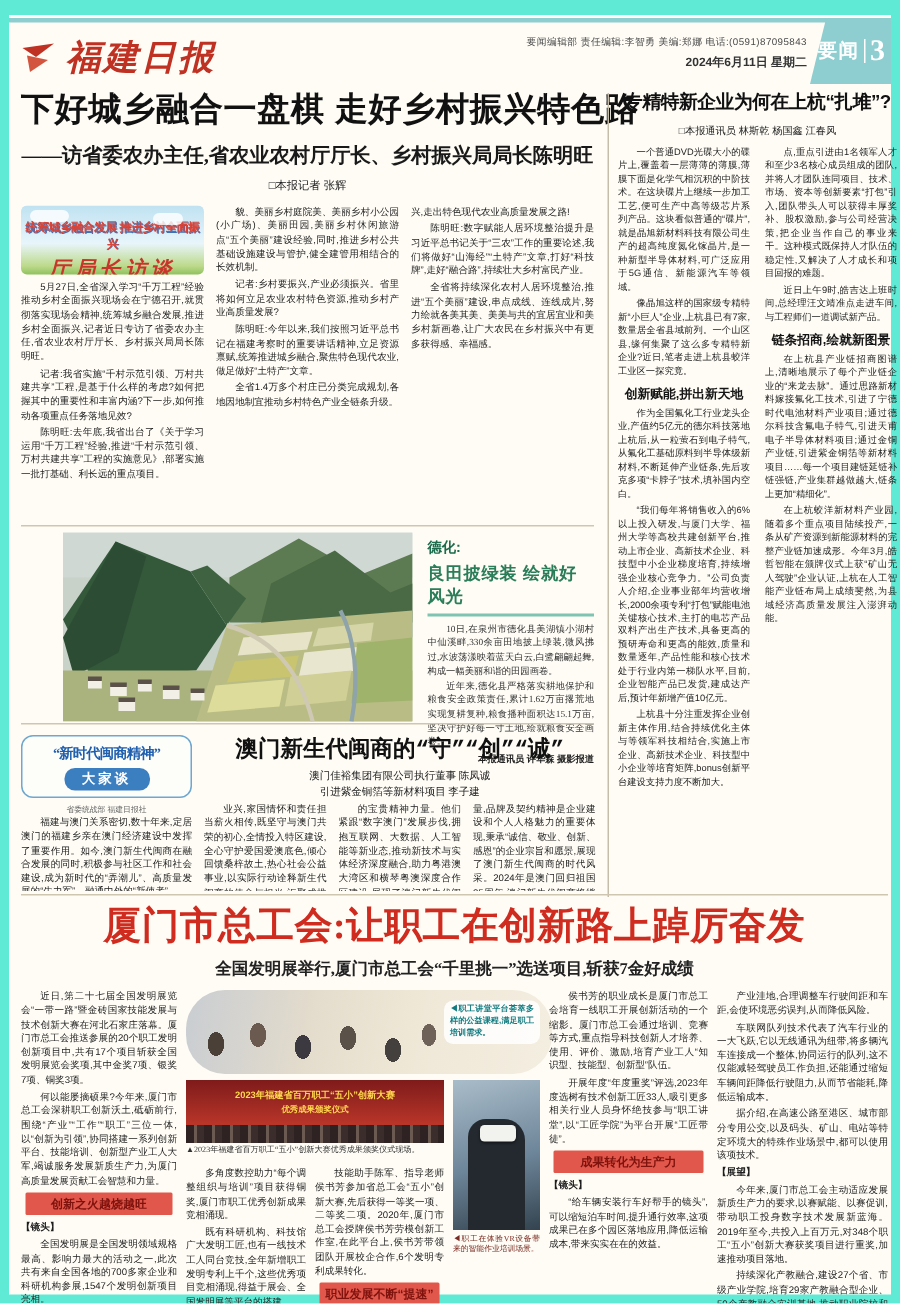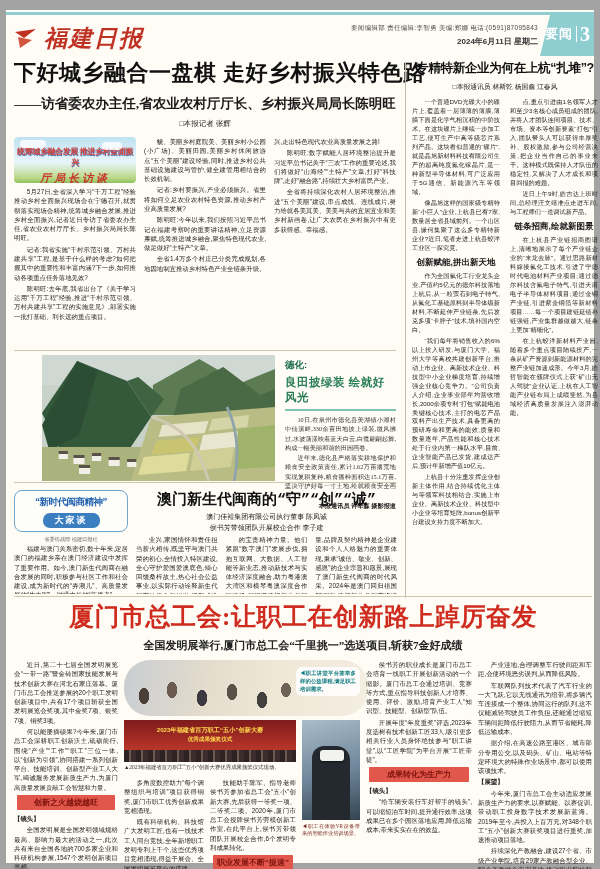--- a/index.html
+++ b/index.html
@@ -1,18 +1,18 @@
 <!DOCTYPE html>
 <html><head>
 <meta charset="utf-8">
 <style>
   * { margin:0; padding:0; box-sizing:border-box; }
   html,body { width:600px; }
   body { font-family:"Liberation Sans", sans-serif; background:#efe5cd; }
-  .page { position:relative; width:600px; height:869px; background:#a3a3a3; overflow:hidden; }
+  .page { position:relative; width:600px; height:869px; background:#5eead4; overflow:hidden; }
   .sheet { position:absolute; left:6px; top:10px; width:588px; height:853px; background:#fefcf5; }
 
   
   .header { position:absolute; left:0; top:2px; width:588px; height:44px; border-top:3px solid #8ecdd0; background:#fefcf5; }
   .logo { position:absolute; left:8px; top:8px; display:flex; align-items:center; gap:4px; }
   .logo-mark { width:26px; height:22px; }
   .logo-text { font-family:"Liberation Serif", serif; font-weight:bold; font-style:italic; font-size:23px; color:#bf3123; letter-spacing:2px; }
   .header-info { position:absolute; right:56px; top:9px; text-align:right; color:#4a4a4a; }
   .header-info .l1 { font-size:6.5px; letter-spacing:0.3px; }
   .header-info .l2 { font-size:8px; font-weight:bold; margin-top:3px; color:#333; }
@@ -29,21 +29,21 @@
 
   
   .mainblock { position:absolute; left:8px; top:48px; width:382px; }
   .m-head { font-size:22px; font-weight:900; letter-spacing:0.5px; text-align:center; color:#111; white-space:nowrap; }
   .m-sub { font-family:"Liberation Serif", serif; font-size:13.5px; font-weight:bold; text-align:center; margin-top:7px; color:#191919; }
   .m-by { font-size:7.5px; text-align:center; margin-top:6px; color:#222; }
   .m-cols { margin-top:8px; gap:8px; height:202px; overflow:hidden; }
   .m-col { width:122px; overflow:hidden; }
   .banner { width:122px; height:46px; border-radius:4px; margin-bottom:4px; background:linear-gradient(180deg,#bfe2f1 0%,#e8f5fb 55%,#bcd98a 88%,#8fc25e 100%); position:relative; overflow:hidden; text-align:center; }
   .banner .bt { font-size:8px; font-weight:900; color:#d8453a; text-shadow:0.5px 0.5px 0 #3f6fb5; margin-top:9px; letter-spacing:-0.4px; }
-  .banner .bs { font-family:Liberation Serif, serif; font-style:italic; font-size:11px; font-weight:bold; color:#c8362b; margin-top:3px; letter-spacing:3px; }
+  .banner .bs { font-family:Liberation Serif, serif; font-style:italic; font-size:14px; font-weight:bold; color:#c8362b; margin-top:3px; letter-spacing:3px; }
   .banner .cloud { position:absolute; width:26px; height:8px; background:#ffffffcc; border-radius:8px; top:3px; left:6px; }
   .banner .cloud.c2 { left:88px; top:5px; width:20px; }
 
   
   .photo-row { position:absolute; left:8px; top:340px; width:382px; border-top:1px solid #cfc6b2; padding-top:4px; display:flex; gap:10px;padding-left:28px; }
   .photo-main { width:252px; height:126px; display:block; }
   .cap { width:120px; padding-top:4px; }
   .cap .place { font-size:9.5px; font-weight:bold; color:#1c6b4c; }
   .cap .title { font-size:11.5px; font-weight:900; color:#2a7d58; margin-top:3px; letter-spacing:0.5px; }
   .cap .rule { height:2px; background:#7fc4b2; margin:4px 0 4px; }
@@ -248,21 +248,21 @@
       <div class="ms-box">
         <div class="t1">“新时代闽商精神”</div>
         <div class="t2">大家谈</div>
       </div>
       <div class="ms-credit">省委统战部 福建日报社</div>
       <div class="ms-c0 btxt">
           <p>福建与澳门关系密切,数十年来,定居澳门的福建乡亲在澳门经济建设中发挥了重要作用。如今,澳门新生代闽商在融合发展的同时,积极参与社区工作和社会建设,成为新时代的“弄潮儿”、高质量发展的“生力军”、融通中外的“新使者”。</p>
         </div>
       <div class="ms-head">澳门新生代闽商的“守”“创”“诚”</div>
       <div class="ms-by serif" style="top:26px;">澳门佳裕集团有限公司执行董事 陈凤诚</div>
-      <div class="ms-by serif" style="top:37px;">侯书芳带领团队开展校企合作 李子建</div>
+      <div class="ms-by serif" style="top:37px;">引进紫金铜箔等新材料项目 李子建</div>
       <div class="ms-cols cols">
         <div class="ms-col btxt">
             <p>业兴,家国情怀和责任担当薪火相传,既坚守与澳门共荣的初心,全情投入特区建设,全心守护爱国爱澳底色,倾心回馈桑梓故土,热心社会公益事业,以实际行动诠释新生代闽商的使命与担当,汇聚成推动发展的强大合力。</p>
           </div>
         <div class="ms-col btxt">
             <p>的宝贵精神力量。他们紧跟“数字澳门”发展步伐,拥抱互联网、大数据、人工智能等新业态,推动新技术与实体经济深度融合,助力粤港澳大湾区和横琴粤澳深度合作区建设,展现了澳门新生代闽商的发展理念与广阔视野。</p>
           </div>
         <div class="ms-col btxt">
             <p class="cont">量,品牌及契约精神是企业建设和个人人格魅力的重要体现,秉承“诚信、敬业、创新、感恩”的企业宗旨和愿景,展现了澳门新生代闽商的时代风采。2024年是澳门回归祖国25周年,澳门新生代闽商将继续弘扬“守”的定力、“创”的活力、“诚”的品质,为闽澳融合发展贡献力量。</p>
           </div>

